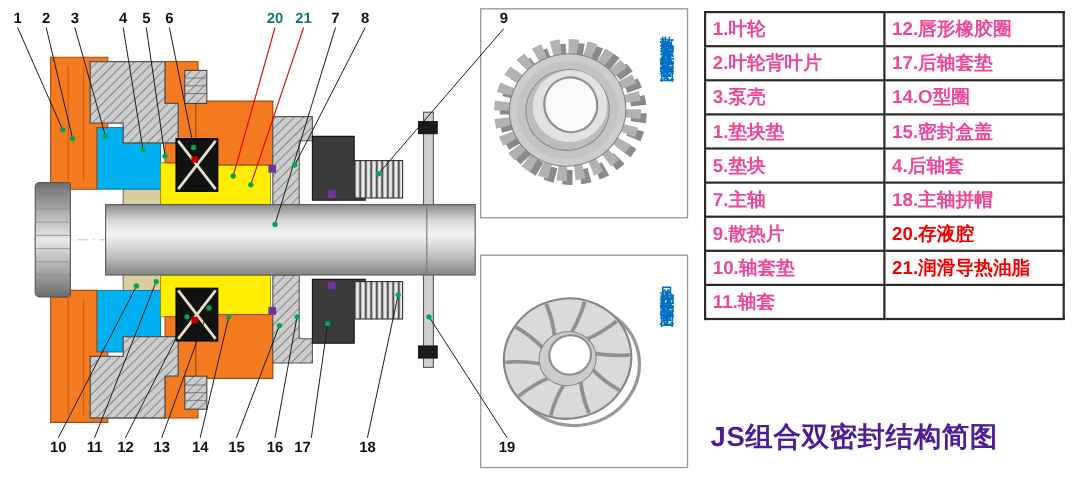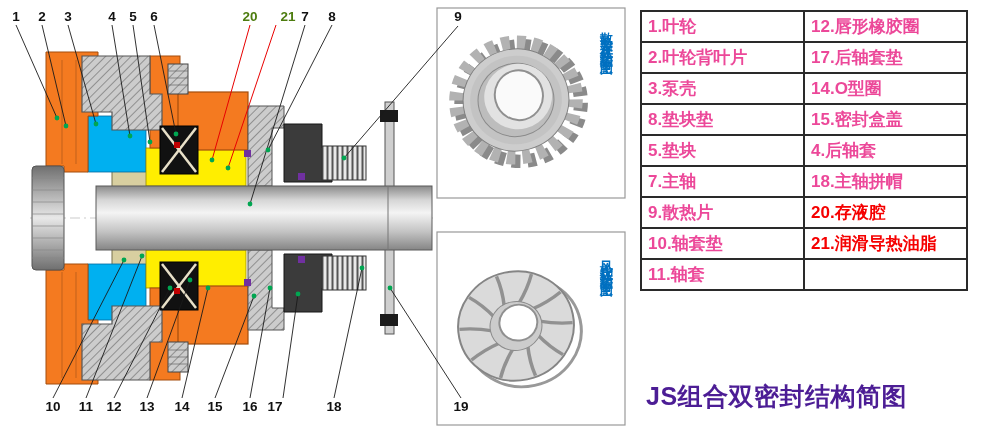--- a/index.html
+++ b/index.html
@@ -1,20 +1,20 @@
 <!DOCTYPE html>
 <html><head>
 <meta charset="utf-8">
 <style>
   html,body{margin:0;padding:0;background:#ffffff;font-family:"Liberation Sans",sans-serif;}
   .stage{position:relative;width:987px;height:435px;background:#fff;overflow:hidden;}
   svg{display:block;}
   .art{position:absolute;left:0;top:0;}
   .callout{position:absolute;transform:translateX(-50%);font-size:13.5px;font-weight:700;color:#111;line-height:1;}
-  .callout.red{color:#4d7c0f;}
+  .callout.red{color:#0f766e;}
   .caption{position:absolute;writing-mode:vertical-rl;text-orientation:upright;color:#0070c0;font-weight:700;font-size:13px;letter-spacing:3px;line-height:1.15;}
   table.parts{position:absolute;left:640px;top:10px;border-collapse:collapse;background:#fff;}
   table.parts td{border:2px solid #2a2a2a;width:153px;height:29px;padding:0 2px 0 6px;font-size:17px;font-weight:700;color:#ec4899;white-space:nowrap;}
   table.parts td.red{color:#f50000;}
   .diagram-title{position:absolute;left:646px;top:380px;font-size:25px;font-weight:800;color:#4c1d95;letter-spacing:.5px;}
 </style>
 </head>
 <body>
 
 <div class="stage">
@@ -221,21 +221,21 @@
     </g>
   </svg>
 
   <span class="callout" style="left:16px;top:10px">1</span>
   <span class="callout" style="left:42px;top:10px">2</span>
   <span class="callout" style="left:68px;top:10px">3</span>
   <span class="callout" style="left:112px;top:10px">4</span>
   <span class="callout" style="left:133px;top:10px">5</span>
   <span class="callout" style="left:154px;top:10px">6</span>
   <span class="callout red" style="left:250px;top:10px">20</span>
-  <span class="callout red" style="left:288px;top:10px">21</span>
+  <span class="callout red" style="left:276px;top:10px">21</span>
   <span class="callout" style="left:305px;top:10px">7</span>
   <span class="callout" style="left:332px;top:10px">8</span>
   <span class="callout" style="left:458px;top:10px">9</span>
 
   <span class="callout" style="left:53px;top:400px">10</span>
   <span class="callout" style="left:86px;top:400px">11</span>
   <span class="callout" style="left:114px;top:400px">12</span>
   <span class="callout" style="left:147px;top:400px">13</span>
   <span class="callout" style="left:182px;top:400px">14</span>
   <span class="callout" style="left:215px;top:400px">15</span>
@@ -255,21 +255,21 @@
         </tr>
       <tr>
           <td>2.叶轮背叶片</td>
           <td>17.后轴套垫</td>
         </tr>
       <tr>
           <td>3.泵壳</td>
           <td>14.O型圈</td>
         </tr>
       <tr>
-          <td>8.垫块垫</td>
+          <td>1.垫块垫</td>
           <td>15.密封盒盖</td>
         </tr>
       <tr>
           <td>5.垫块</td>
           <td>4.后轴套</td>
         </tr>
       <tr>
           <td>7.主轴</td>
           <td>18.主轴拼帽</td>
         </tr>

